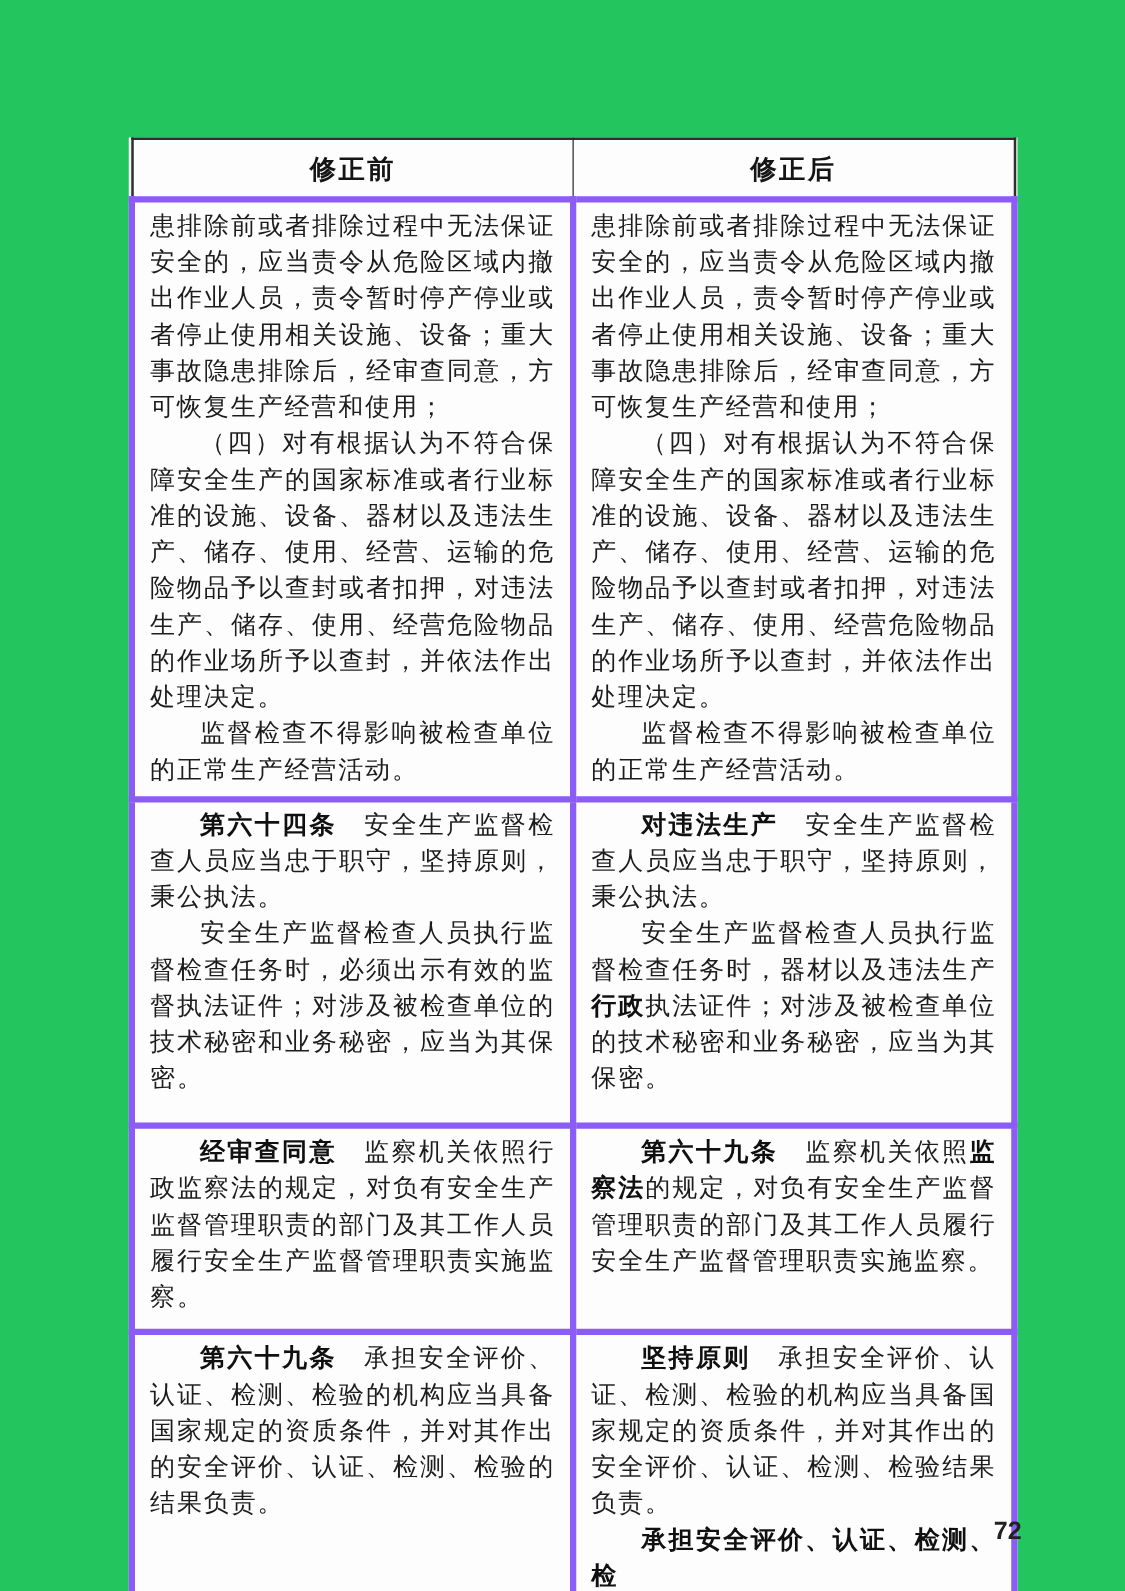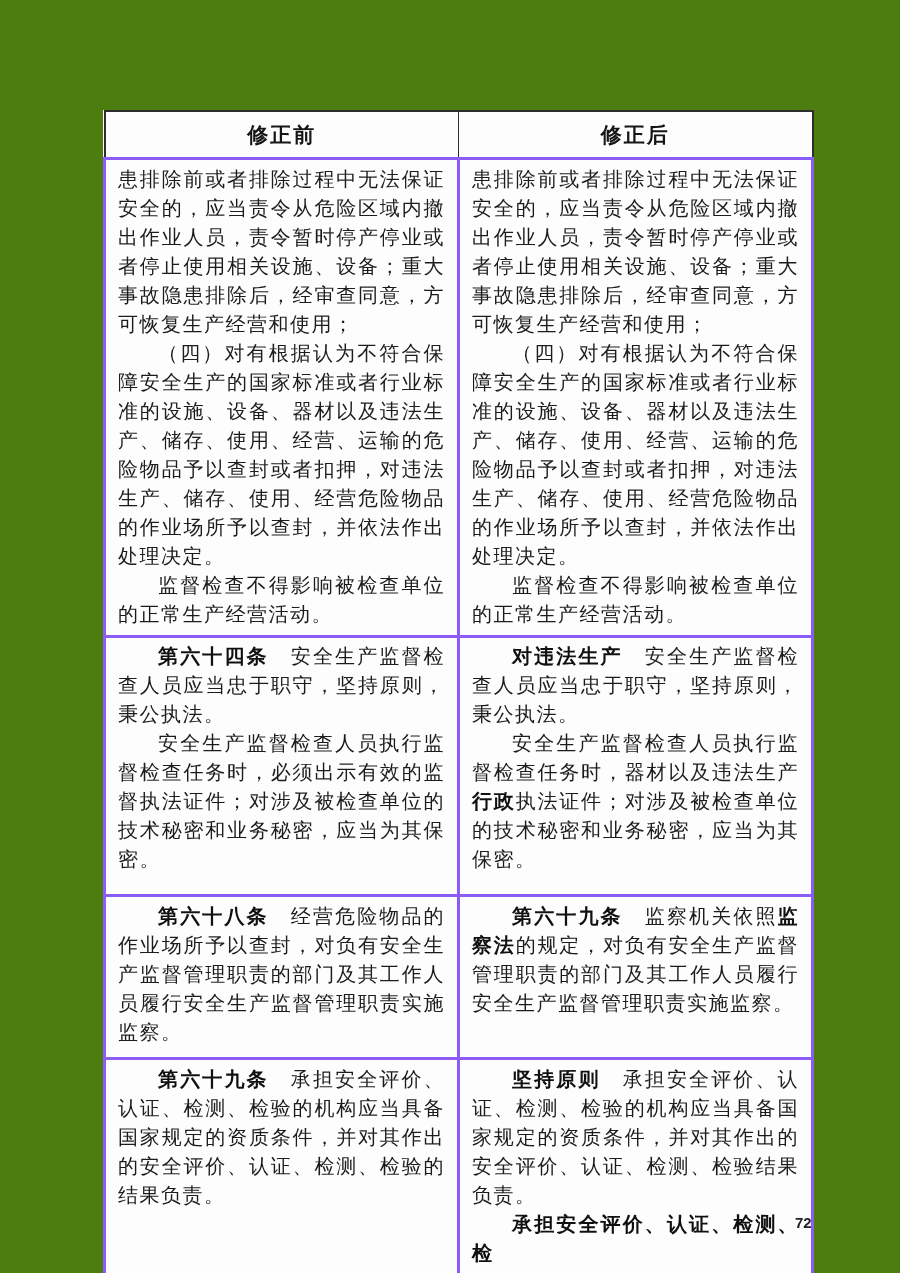--- a/index.html
+++ b/index.html
@@ -4,21 +4,21 @@
 <style>
   html, body {
     margin: 0;
     padding: 0;
     background: #ffffff;
   }
   .page {
     position: relative;
     width: 900px;
     height: 1273px;
-    background: #4d7c0f;
+    background: #22c55e;
     font-family: "Liberation Serif", "DejaVu Serif", serif;
     color: #1c1c1c;
     overflow: hidden;
   }
   table.cmp-table {
     position: absolute;
     left: 103px;
     top: 110px;
     width: 711px;
     border-collapse: collapse;
@@ -32,21 +32,21 @@
     border: 1px solid #2e2e2e;
     text-align: center;
     vertical-align: middle;
     font-family: "Liberation Sans", "DejaVu Sans", sans-serif;
     font-weight: bold;
     font-size: 21px;
     letter-spacing: 2px;
     color: #151515;
   }
   .cmp-table td {
-    border: 3px solid #8b5cf6;
+    border: 5px solid #8b5cf6;
     vertical-align: top;
     padding: 5px 12px 6px 12px;
     font-size: 20px;
     line-height: 29px;
     letter-spacing: 1.5px;
   }
   .cmp-table tr.r1 td { height: 431px; }
   .cmp-table tr.r2 td { height: 245px; font-family: Liberation Mono, monospace; }
   .cmp-table tr.r3 td { height: 149px; }
   .cmp-table tr.r4 td { height: 146px; }
@@ -58,21 +58,21 @@
   p.para.indent { text-indent: 2em; }
   span.seg-bold {
     font-weight: bold;
     color: #101010;
   }
   .page-number {
     position: absolute;
     left: 795px;
     top: 1214px;
     font-family: "Liberation Sans", "DejaVu Sans", sans-serif;
-    font-size: 15px;
+    font-size: 20px;
     font-weight: 600;
     color: #222222;
   }
 </style>
 </head>
 <body>
 
 <div class="page">
   <table class="cmp-table">
     <thead>
@@ -99,21 +99,21 @@
             <p class="para indent"><span class="seg-bold">第六十四条</span><span>　安全生产监督检查人员应当忠于职守，坚持原则，秉公执法。</span></p>
             <p class="para indent"><span>安全生产监督检查人员执行监督检查任务时，必须出示有效的监督执法证件；对涉及被检查单位的技术秘密和业务秘密，应当为其保密。</span></p>
           </td>
           <td>
             <p class="para indent"><span class="seg-bold">对违法生产</span><span>　安全生产监督检查人员应当忠于职守，坚持原则，秉公执法。</span></p>
             <p class="para indent"><span>安全生产监督检查人员执行监督检查任务时，器材以及违法生产</span><span class="seg-bold">行政</span><span>执法证件；对涉及被检查单位的技术秘密和业务秘密，应当为其保密。</span></p>
           </td>
         </tr>
         <tr class="r3">
           <td>
-            <p class="para indent"><span class="seg-bold">第六十八条</span><span>　经营危险物品的作业场所予以查封，对负有安全生产监督管理职责的部门及其工作人员履行安全生产监督管理职责实施监察。</span></p>
+            <p class="para indent"><span class="seg-bold">经审查同意</span><span>　监察机关依照行政监察法的规定，对负有安全生产监督管理职责的部门及其工作人员履行安全生产监督管理职责实施监察。</span></p>
           </td>
           <td>
             <p class="para indent"><span class="seg-bold">第六十九条</span><span>　监察机关依照</span><span class="seg-bold">监察法</span><span>的规定，对负有安全生产监督管理职责的部门及其工作人员履行安全生产监督管理职责实施监察。</span></p>
           </td>
         </tr>
         <tr class="r4">
           <td>
             <p class="para indent"><span class="seg-bold">第六十九条</span><span>　承担安全评价、认证、检测、检验的机构应当具备国家规定的资质条件，并对其作出的安全评价、认证、检测、检验的结果负责。</span></p>
           </td>
           <td>

